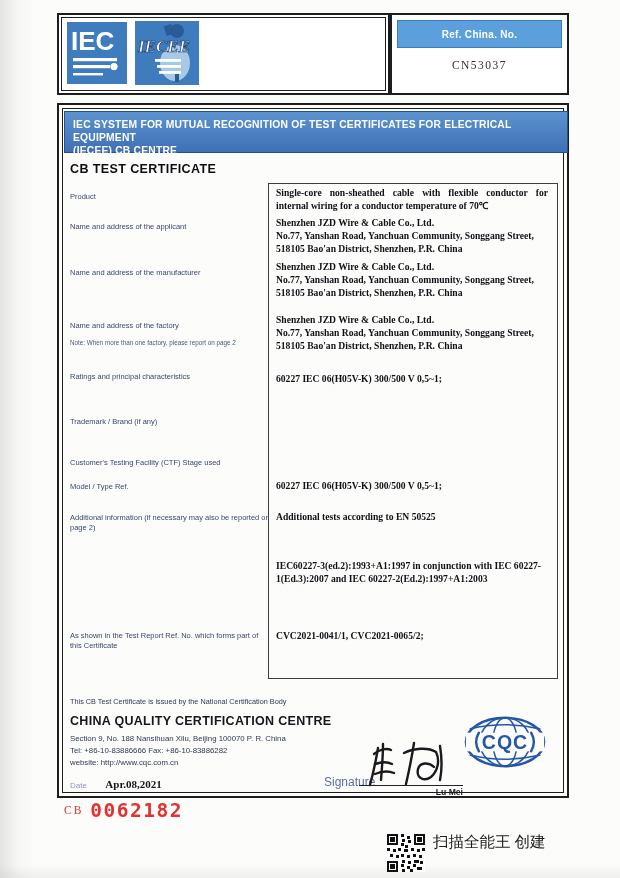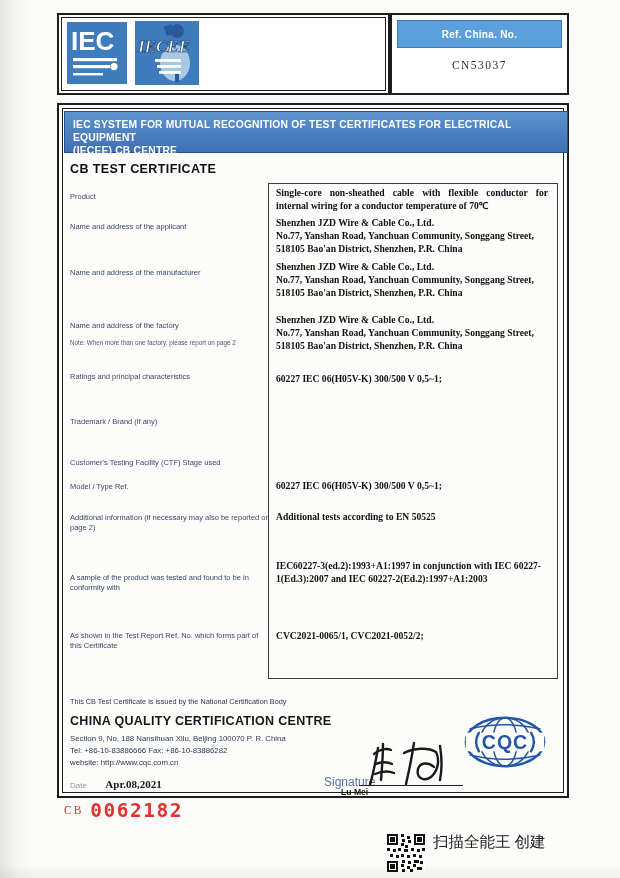--- a/index.html
+++ b/index.html
@@ -61,21 +61,21 @@
     letter-spacing:.3px;color:#16161c;}
   .centre-line{position:absolute;left:11px;font-size:7.8px;color:#2e3850;}
   .cl1{top:629px}.cl2{top:641px}.cl3{top:653px}
   .tel-fax span{}
   .date-row{position:absolute;left:11px;top:669px;}
   .date-label{font-size:8px;color:#8c98b6;margin-right:14px;}
   .date-val{font-family:"Liberation Serif",serif;font-weight:700;font-size:11px;color:#14141a;}
   .sig-label{position:absolute;left:265px;top:670px;font-size:12px;color:#5b6f9f;}
   .sig-draw{position:absolute;left:303px;top:633px;}
   .sig-line{position:absolute;left:300px;top:680px;width:104px;border-top:1.6px solid #222;}
-  .sig-name{position:absolute;left:282px;top:682px;width:104px;text-align:left;
+  .sig-name{position:absolute;left:300px;top:682px;width:104px;text-align:right;
     font-size:8.6px;font-weight:bold;color:#1a1a20;}
   .cqc-logo{position:absolute;left:403px;top:610px;}
 
   
   .cb-line{position:absolute;left:64px;top:799px;}
   .cb-prefix{font-family:"Liberation Serif",serif;font-size:11.5px;color:#e23232;
     letter-spacing:2px;margin-right:7px;vertical-align:3px;}
   .cb-number{font-family:"DejaVu Sans Mono",monospace;font-size:19.5px;color:#e23232;
     letter-spacing:1.5px;font-weight:bold;}
   .qr-block{position:absolute;left:387px;top:832px;display:flex;align-items:flex-start;}
@@ -130,36 +130,35 @@
     <div class="lbl r0">Product</div>
     <div class="lbl r1">Name and address of the applicant</div>
     <div class="lbl r2">Name and address of the manufacturer</div>
     <div class="lbl r3">Name and address of the factory</div>
     <div class="lbl note r3n">Note: When more than one factory, please report on page 2</div>
     <div class="lbl r4">Ratings and principal characteristics</div>
     <div class="lbl r5">Trademark / Brand (if any)</div>
     <div class="lbl r6">Customer's Testing Facility (CTF) Stage used</div>
     <div class="lbl r7">Model / Type Ref.</div>
     <div class="lbl r8">Additional information (if necessary may also be reported on page 2)</div>
-    <div class="lbl r9">A sample of the product was tested and found to be in conformity with</div>
     <div class="lbl r10">As shown in the Test Report Ref. No. which forms part of this Certificate</div>
 
     <div class="values-box">
       <div class="val just v0">Single-core non-sheathed cable with flexible conductor for internal wiring for a conductor temperature of 70℃</div>
       <div class="val v1">Shenzhen JZD Wire &amp; Cable Co., Ltd.
 No.77, Yanshan Road, Yanchuan Community, Songgang Street, 518105 Bao'an District, Shenzhen, P.R. China</div>
       <div class="val v2">Shenzhen JZD Wire &amp; Cable Co., Ltd.
 No.77, Yanshan Road, Yanchuan Community, Songgang Street, 518105 Bao'an District, Shenzhen, P.R. China</div>
       <div class="val v3">Shenzhen JZD Wire &amp; Cable Co., Ltd.
 No.77, Yanshan Road, Yanchuan Community, Songgang Street, 518105 Bao'an District, Shenzhen, P.R. China</div>
       <div class="val v4">60227 IEC 06(H05V-K) 300/500 V 0,5~1;</div>
       <div class="val v7">60227 IEC 06(H05V-K) 300/500 V 0,5~1;</div>
       <div class="val v8">Additional tests according to EN 50525</div>
       <div class="val v9">IEC60227-3(ed.2):1993+A1:1997 in conjunction with IEC 60227-1(Ed.3):2007 and IEC 60227-2(Ed.2):1997+A1:2003</div>
-      <div class="val v10">CVC2021-0065/1, CVC2021-0052/2;</div>
+      <div class="val v10">CVC2021-0041/1, CVC2021-0065/2;</div>
     </div>
 
     <div class="issued">This CB Test Certificate is issued by the National Certification Body</div>
     <div class="centre-name">CHINA QUALITY CERTIFICATION CENTRE</div>
     <div class="centre-line cl1">Section 9, No. 188 Nansihuan Xilu, Beijing 100070 P. R. China</div>
     <div class="centre-line cl2 tel-fax">
       <span>Tel: +86-10-83886666</span>
       <span>Fax: +86-10-83886282</span>
     </div>
     <div class="centre-line cl3">website: http://www.cqc.com.cn</div>

